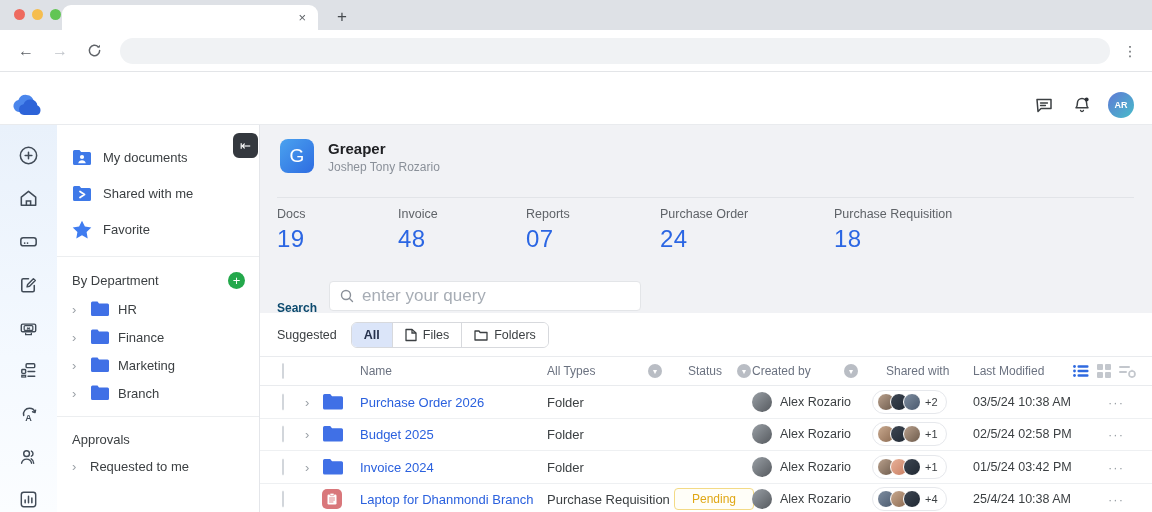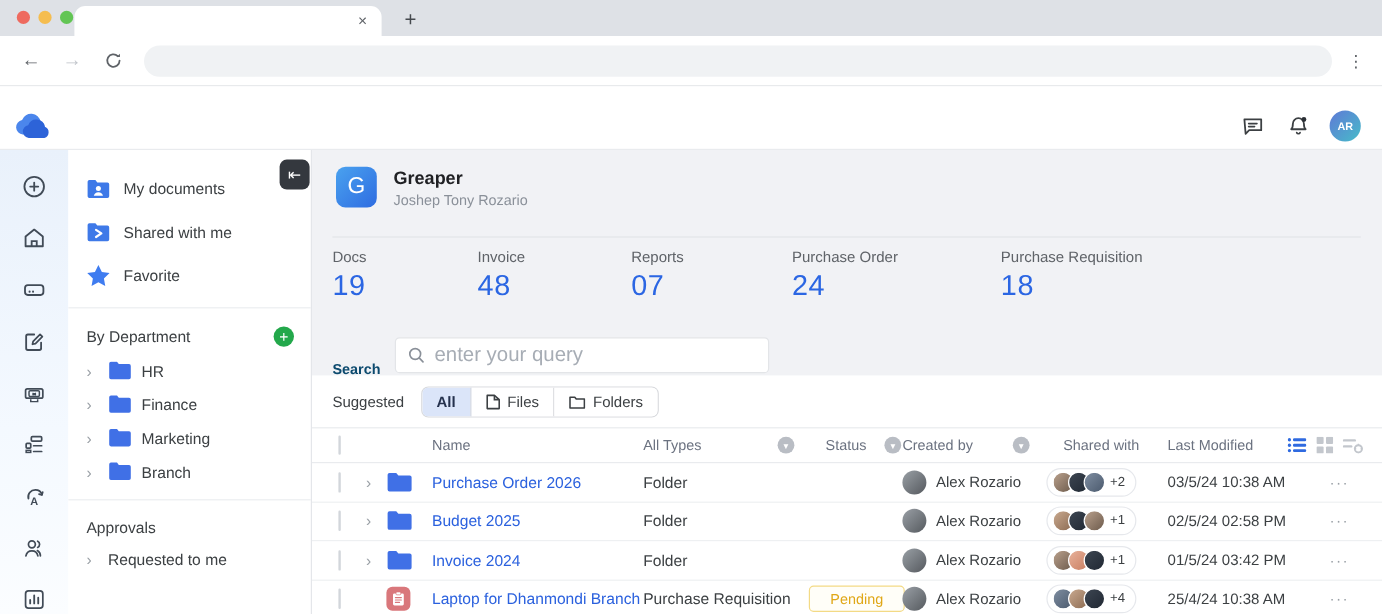--- a/index.html
+++ b/index.html
@@ -90,21 +90,21 @@
   .sort-value { color:#5f6368; }
   .sort-chev { color:#5f6368; font-size:11px; margin-left:4px; }
   
   .thead { position:absolute; top:231px; left:0; right:0; height:30px; border-top:1px solid #e9ebee;
            border-bottom:1px solid #e9ebee; font-size:12px; color:#6b7280; }
   .thead .cell, .trow .cell { position:absolute; top:50%; transform:translateY(-50%); white-space:nowrap; }
   .rows { position:absolute; top:261px; left:0; right:0; }
   .trow { position:relative; height:32.5px; border-bottom:1px solid #eef0f2; font-size:13px; }
   .cb { width:14px; height:14px; border:1.5px solid #d2d6db; border-radius:3.5px; background:#fff; }
   .col-cb{left:22px} .col-chev{left:45px} .col-icon{left:62px} .col-name{left:100px}
-  .col-type{left:276px} .col-sc1{left:388px} .col-status{left:428px} .col-badge{left:414px}
+  .col-type{left:287px} .col-sc1{left:388px} .col-status{left:428px} .col-badge{left:414px}
   .col-sc2{left:477px} .col-created{left:492px} .col-sharedh{left:626px} .col-pill{left:612px}
   .col-mod{left:713px} .col-menu{left:848px}
   .sort-circle { width:14px; height:14px; border-radius:50%; background:#b9bdc4; color:#fff; font-size:8px;
                  display:flex; align-items:center; justify-content:center; }
   .view-icons { position:absolute; right:16px; top:50%; transform:translateY(-50%); display:flex; gap:8px; align-items:center; }
   .row-chev { color:#9aa0a6; font-size:13px; }
   .fname { color:#2b61de; }
   .ftype { color:#3c4043; }
   .fmod { color:#3c4043; font-size:12.5px; }
   .row-menu { color:#9aa0a6; font-size:13px; letter-spacing:1px; }

